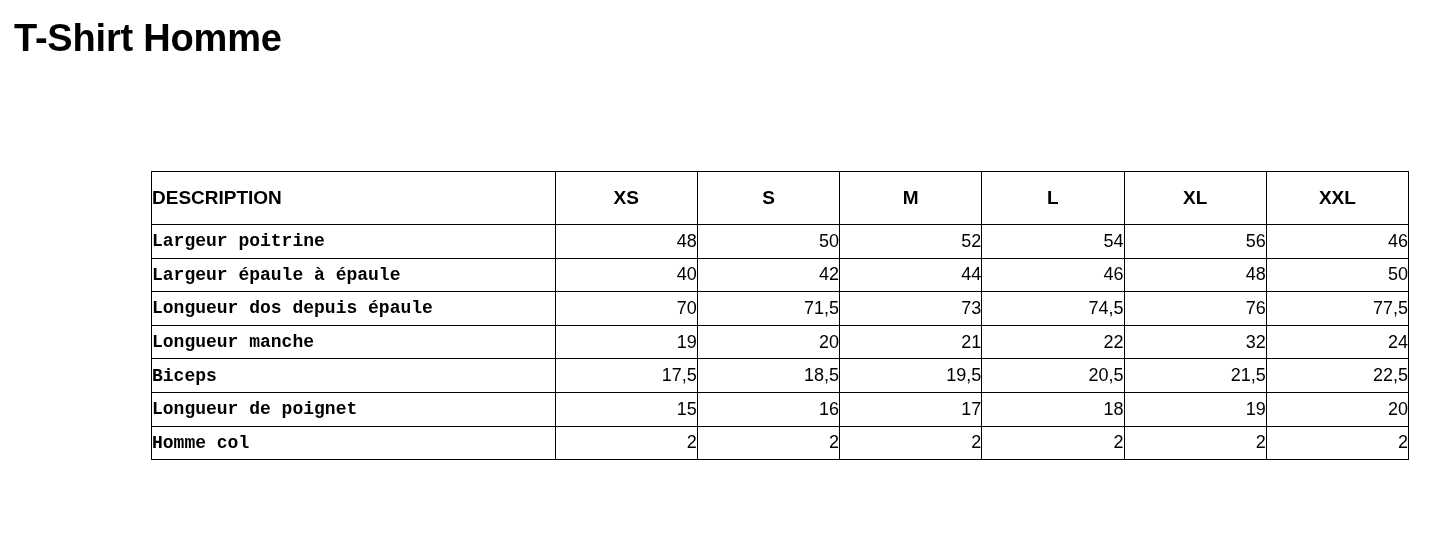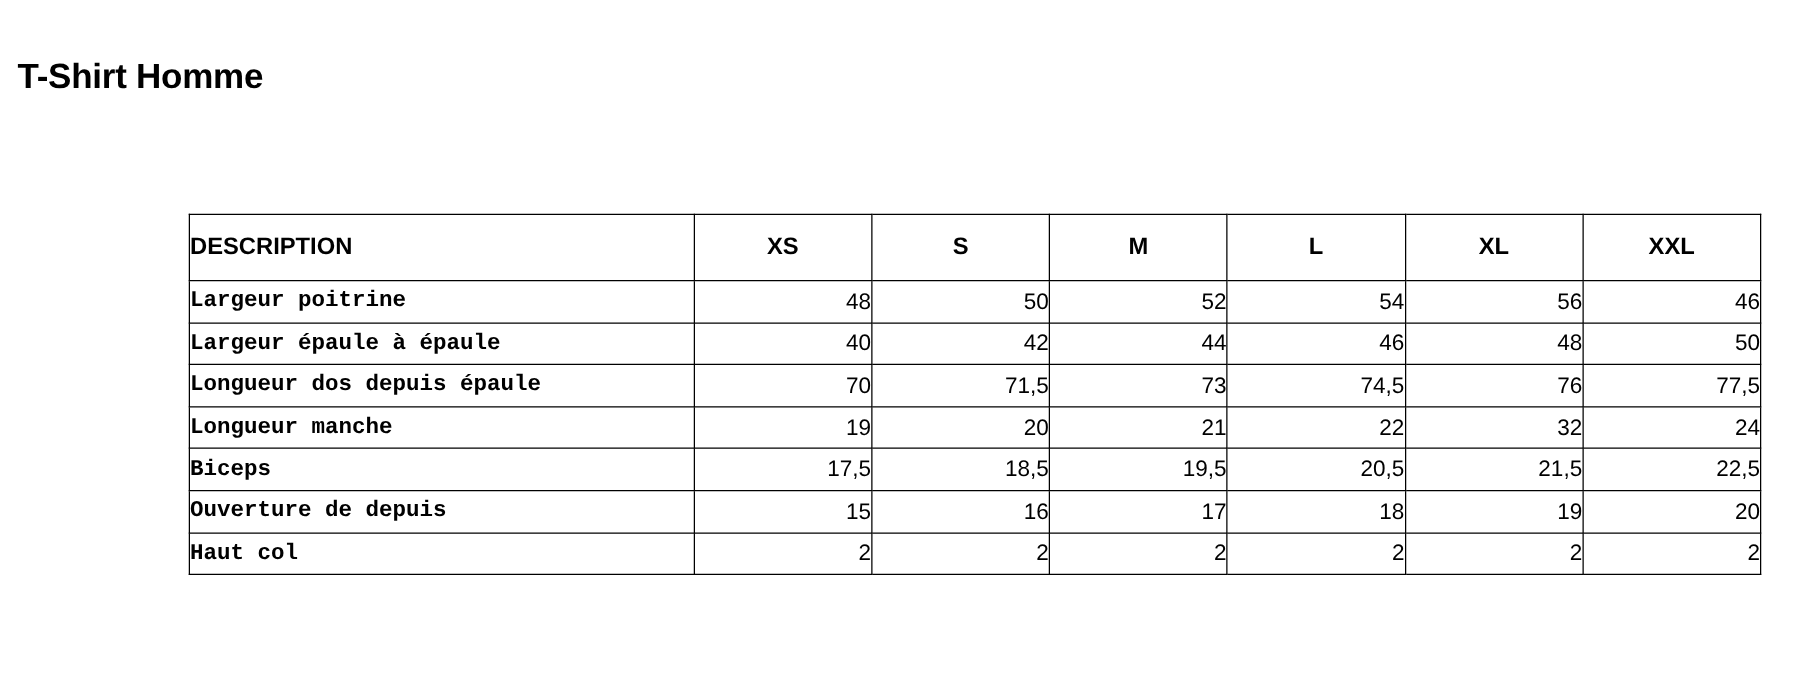--- a/index.html
+++ b/index.html
@@ -12,25 +12,24 @@
     height: 554px;
     font-family: "Liberation Sans", sans-serif;
     color: #000000;
     position: relative;
     overflow: hidden;
   }
   .page-title {
     position: absolute;
     left: 14px;
     top: 18px;
-    font-size: 28px;
+    font-size: 38px;
     font-weight: bold;
     letter-spacing: -0.2px;
     line-height: 1.1;
-    margin-top: 28px;
   }
   .table-wrap {
     position: absolute;
     left: 151px;
     top: 171px;
     width: 1258px;
   }
   table.size-table {
     border-collapse: collapse;
     width: 100%;
@@ -143,30 +142,30 @@
       <tr>
         <td class="row-label">Biceps</td>
         <td class="value-cell">17,5</td>
         <td class="value-cell">18,5</td>
         <td class="value-cell">19,5</td>
         <td class="value-cell">20,5</td>
         <td class="value-cell">21,5</td>
         <td class="value-cell">22,5</td>
       </tr>
       <tr>
-        <td class="row-label">Ouverture de depuis</td>
+        <td class="row-label">Longueur de poignet</td>
         <td class="value-cell">15</td>
         <td class="value-cell">16</td>
         <td class="value-cell">17</td>
         <td class="value-cell">18</td>
         <td class="value-cell">19</td>
         <td class="value-cell">20</td>
       </tr>
       <tr>
-        <td class="row-label">Haut col</td>
+        <td class="row-label">Homme col</td>
         <td class="value-cell">2</td>
         <td class="value-cell">2</td>
         <td class="value-cell">2</td>
         <td class="value-cell">2</td>
         <td class="value-cell">2</td>
         <td class="value-cell">2</td>
       </tr>
     </tbody>
   </table>
 </div>

